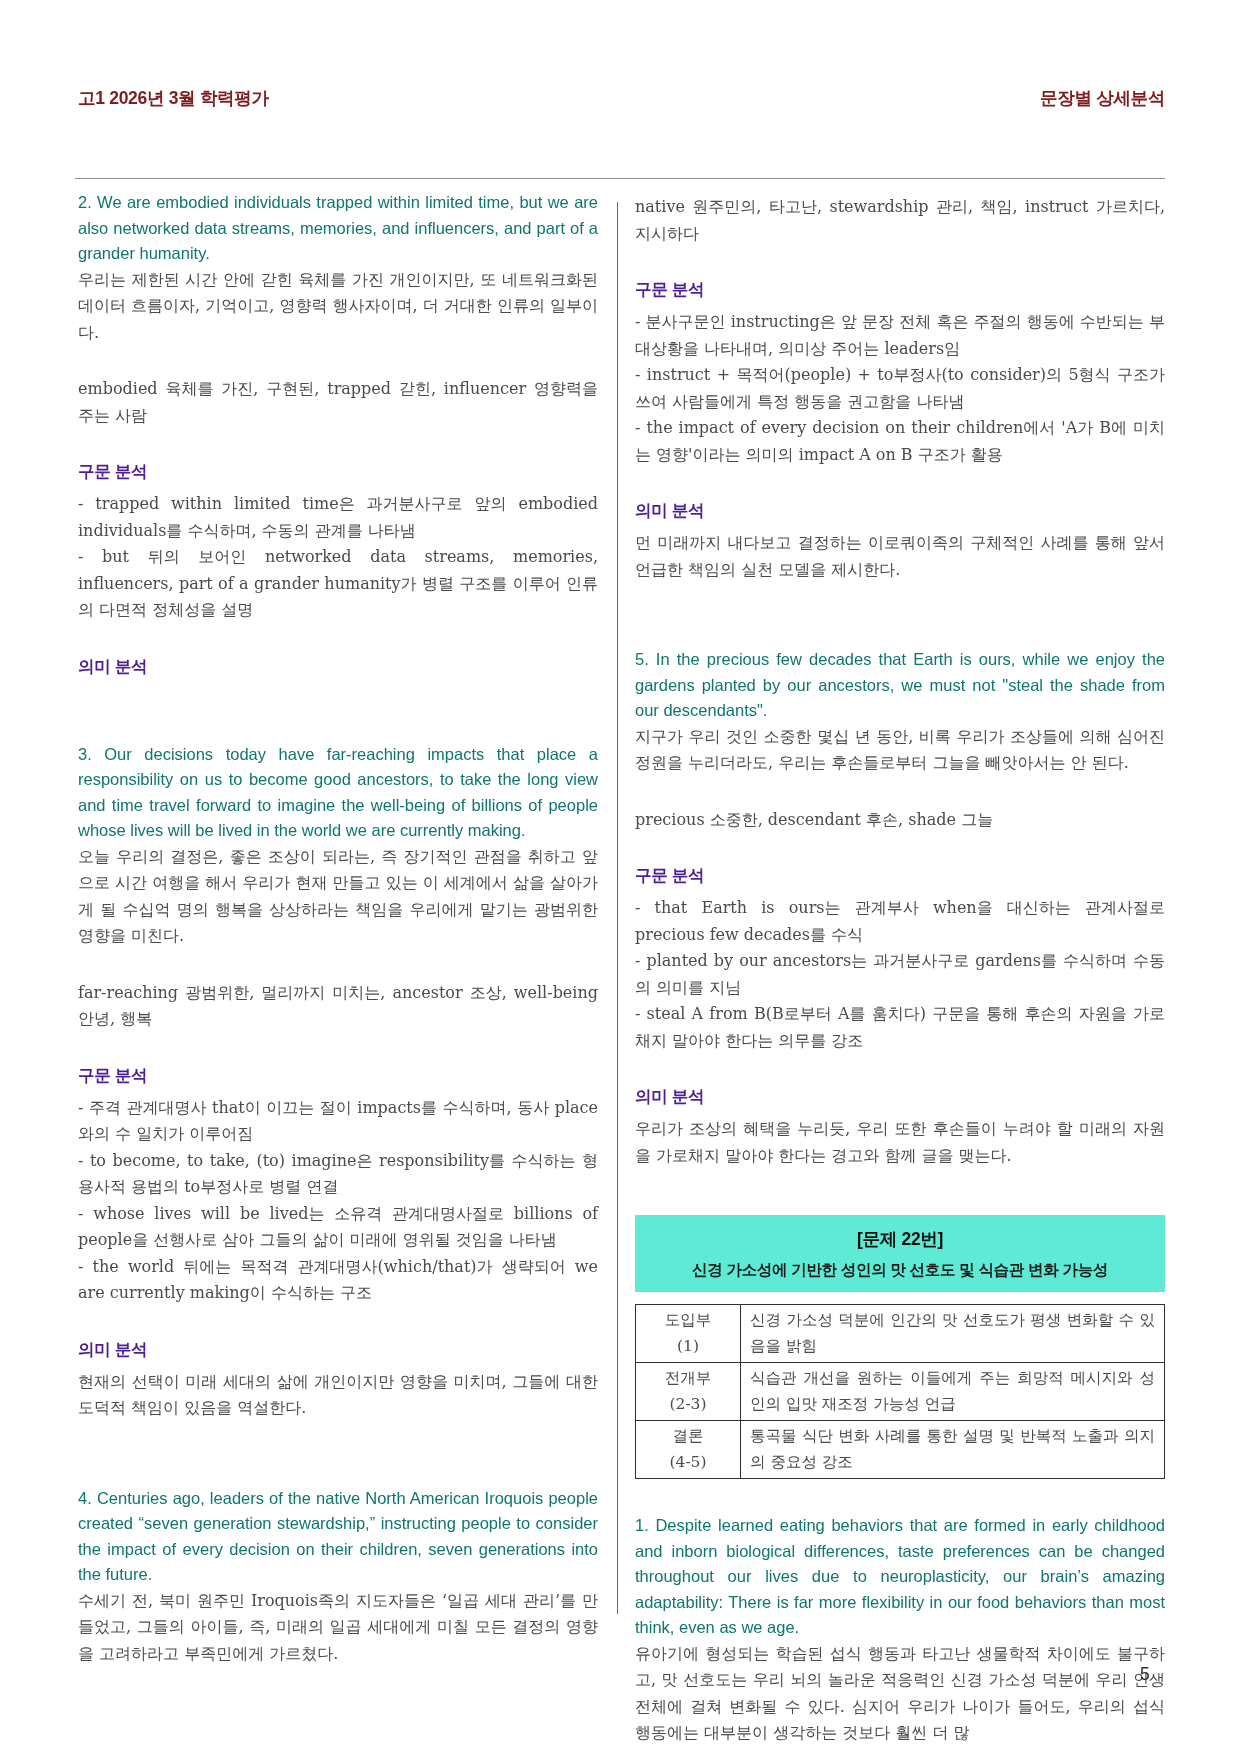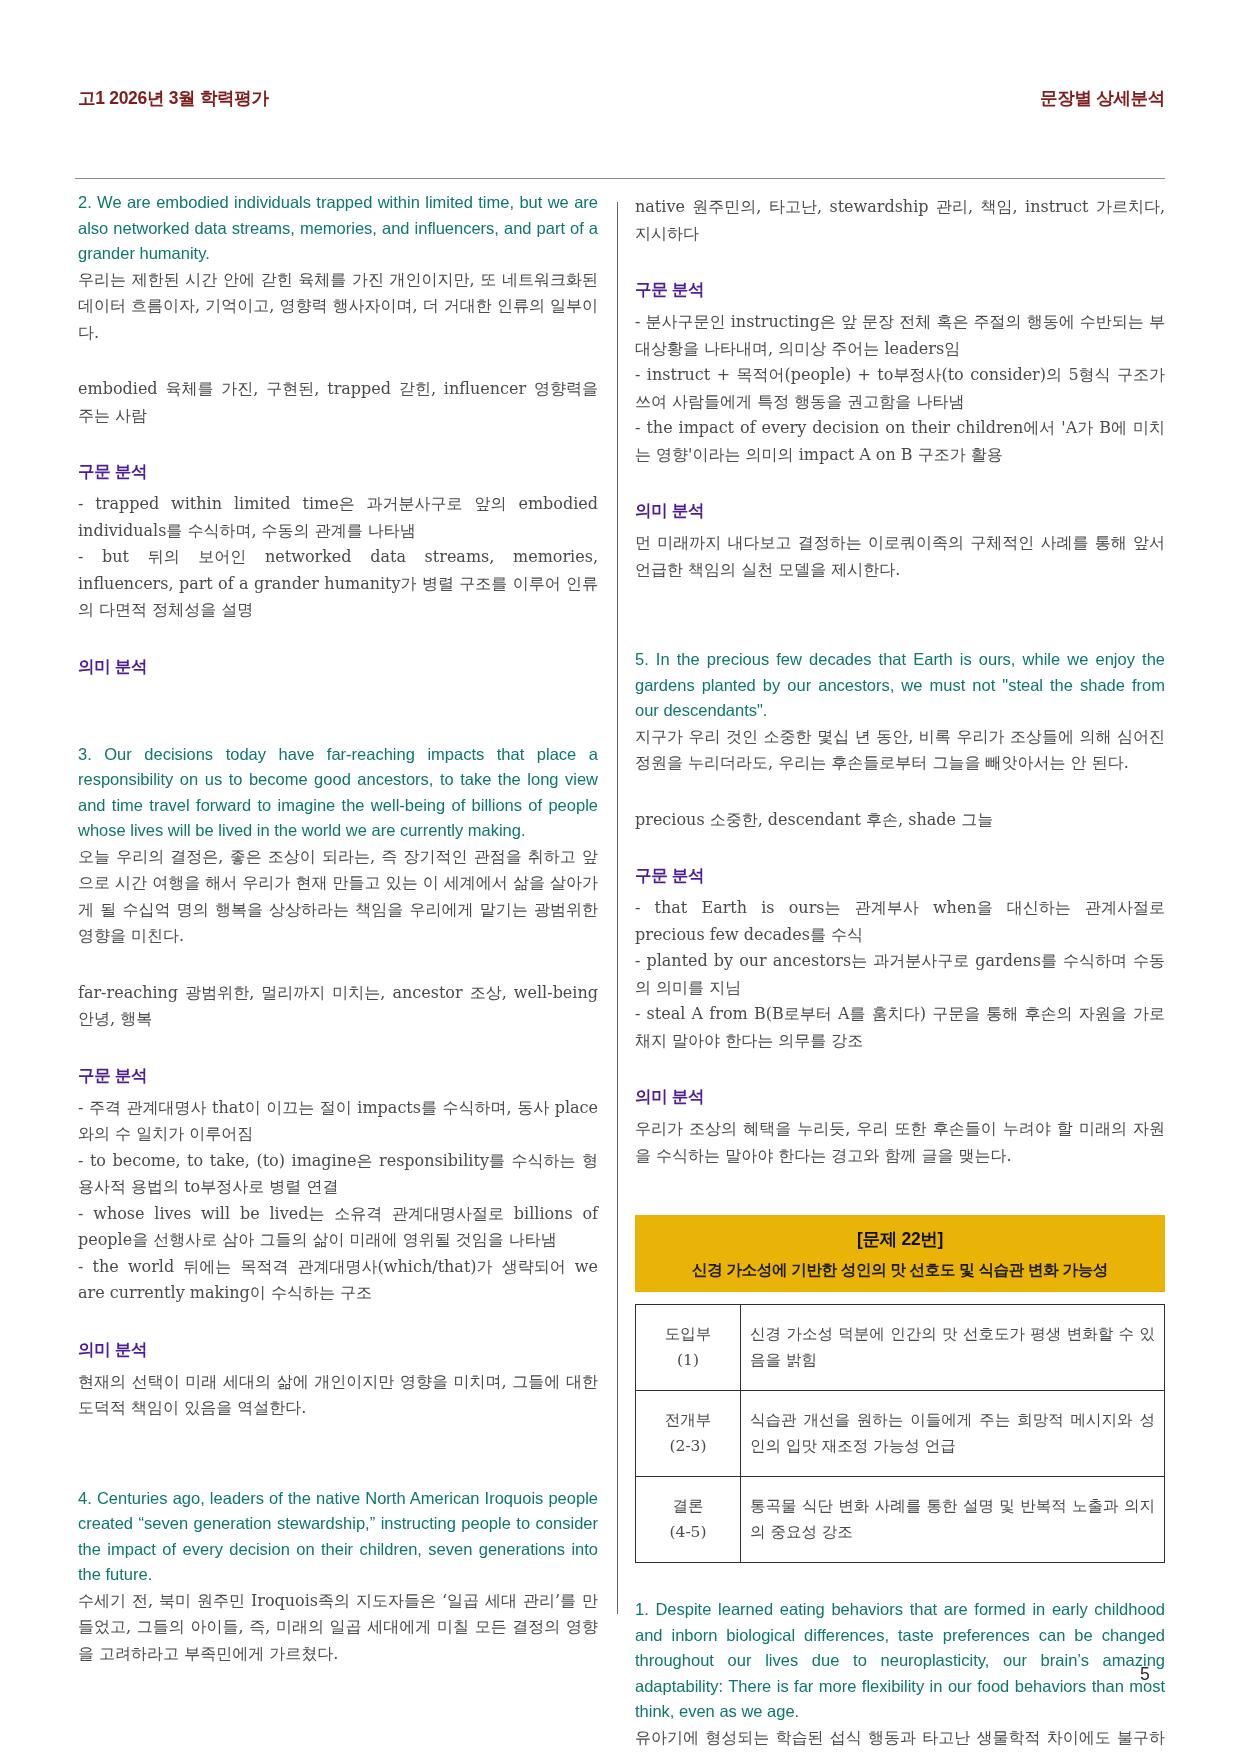--- a/index.html
+++ b/index.html
@@ -31,38 +31,38 @@
   }
   .sec-h {
     font-family:"Liberation Sans", sans-serif; font-size:16.5px; font-weight:bold;
     color:#4c1d95; margin:32px 0 8px 0; letter-spacing:-0.3px;
   }
   .mt-vocab { margin-top:30px; }
   .mt-block { margin-top:64px; }
   .mt-first-r { margin-top:4px; }
 
   .problem-box {
-    margin-top:46px; background:#eab308; text-align:center;
+    margin-top:46px; background:#5eead4; text-align:center;
     padding:12px 8px 11px 8px;
   }
   .problem-title {
     font-family:"Liberation Sans", sans-serif; font-weight:bold; font-size:17.5px;
     color:#101010; letter-spacing:-0.3px;
   }
   .problem-sub {
     font-family:"Liberation Sans", sans-serif; font-weight:600; font-size:15.5px;
     color:#1d1d1d; margin-top:9px; letter-spacing:-0.3px;
   }
   .struct-table {
     width:100%; border-collapse:collapse; margin-top:12px;
   }
   .struct-table td {
     border:1.5px solid #2f2f2f;
     font-family:"DejaVu Serif","Liberation Serif",serif; font-size:15.5px; line-height:25.5px;
-    color:#4a4a4a; padding:17px 9px; vertical-align:middle;
+    color:#4a4a4a; padding:3px 9px; vertical-align:middle;
   }
   .cell-label { width:86px; text-align:center; }
   .cell-desc  { text-align:justify; text-align-last:left; }
 
   .pagenum {
     position:absolute; top:1664px; left:1140px;
     font-size:17.5px; color:#2e2e2e; font-family:"Liberation Sans",sans-serif;
   }
 </style>
 </head>
@@ -126,21 +126,21 @@
 
       <section>
         <p class="eng mt-block">5. In the precious few decades that Earth is ours, while we enjoy the gardens planted by our ancestors, we must not "steal the shade from our descendants".</p>
         <p class="kor">지구가 우리 것인 소중한 몇십 년 동안, 비록 우리가 조상들에 의해 심어진 정원을 누리더라도, 우리는 후손들로부터 그늘을 빼앗아서는 안 된다.</p>
         <p class="kor mt-vocab">precious 소중한, descendant 후손, shade 그늘</p>
         <h3 class="sec-h">구문 분석</h3>
         <p class="kor">- that Earth is ours는 관계부사 when을 대신하는 관계사절로 precious few decades를 수식</p>
         <p class="kor">- planted by our ancestors는 과거분사구로 gardens를 수식하며 수동의 의미를 지님</p>
         <p class="kor">- steal A from B(B로부터 A를 훔치다) 구문을 통해 후손의 자원을 가로채지 말아야 한다는 의무를 강조</p>
         <h3 class="sec-h">의미 분석</h3>
-        <p class="kor">우리가 조상의 혜택을 누리듯, 우리 또한 후손들이 누려야 할 미래의 자원을 수식하는 말아야 한다는 경고와 함께 글을 맺는다.</p>
+        <p class="kor">우리가 조상의 혜택을 누리듯, 우리 또한 후손들이 누려야 할 미래의 자원을 가로채지 말아야 한다는 경고와 함께 글을 맺는다.</p>
       </section>
 
       <section>
         <div class="problem-box">
           <div class="problem-title">[문제 22번]</div>
           <div class="problem-sub">신경 가소성에 기반한 성인의 맛 선호도 및 식습관 변화 가능성</div>
         </div>
         <table class="struct-table">
           <tbody>
             <tr>

